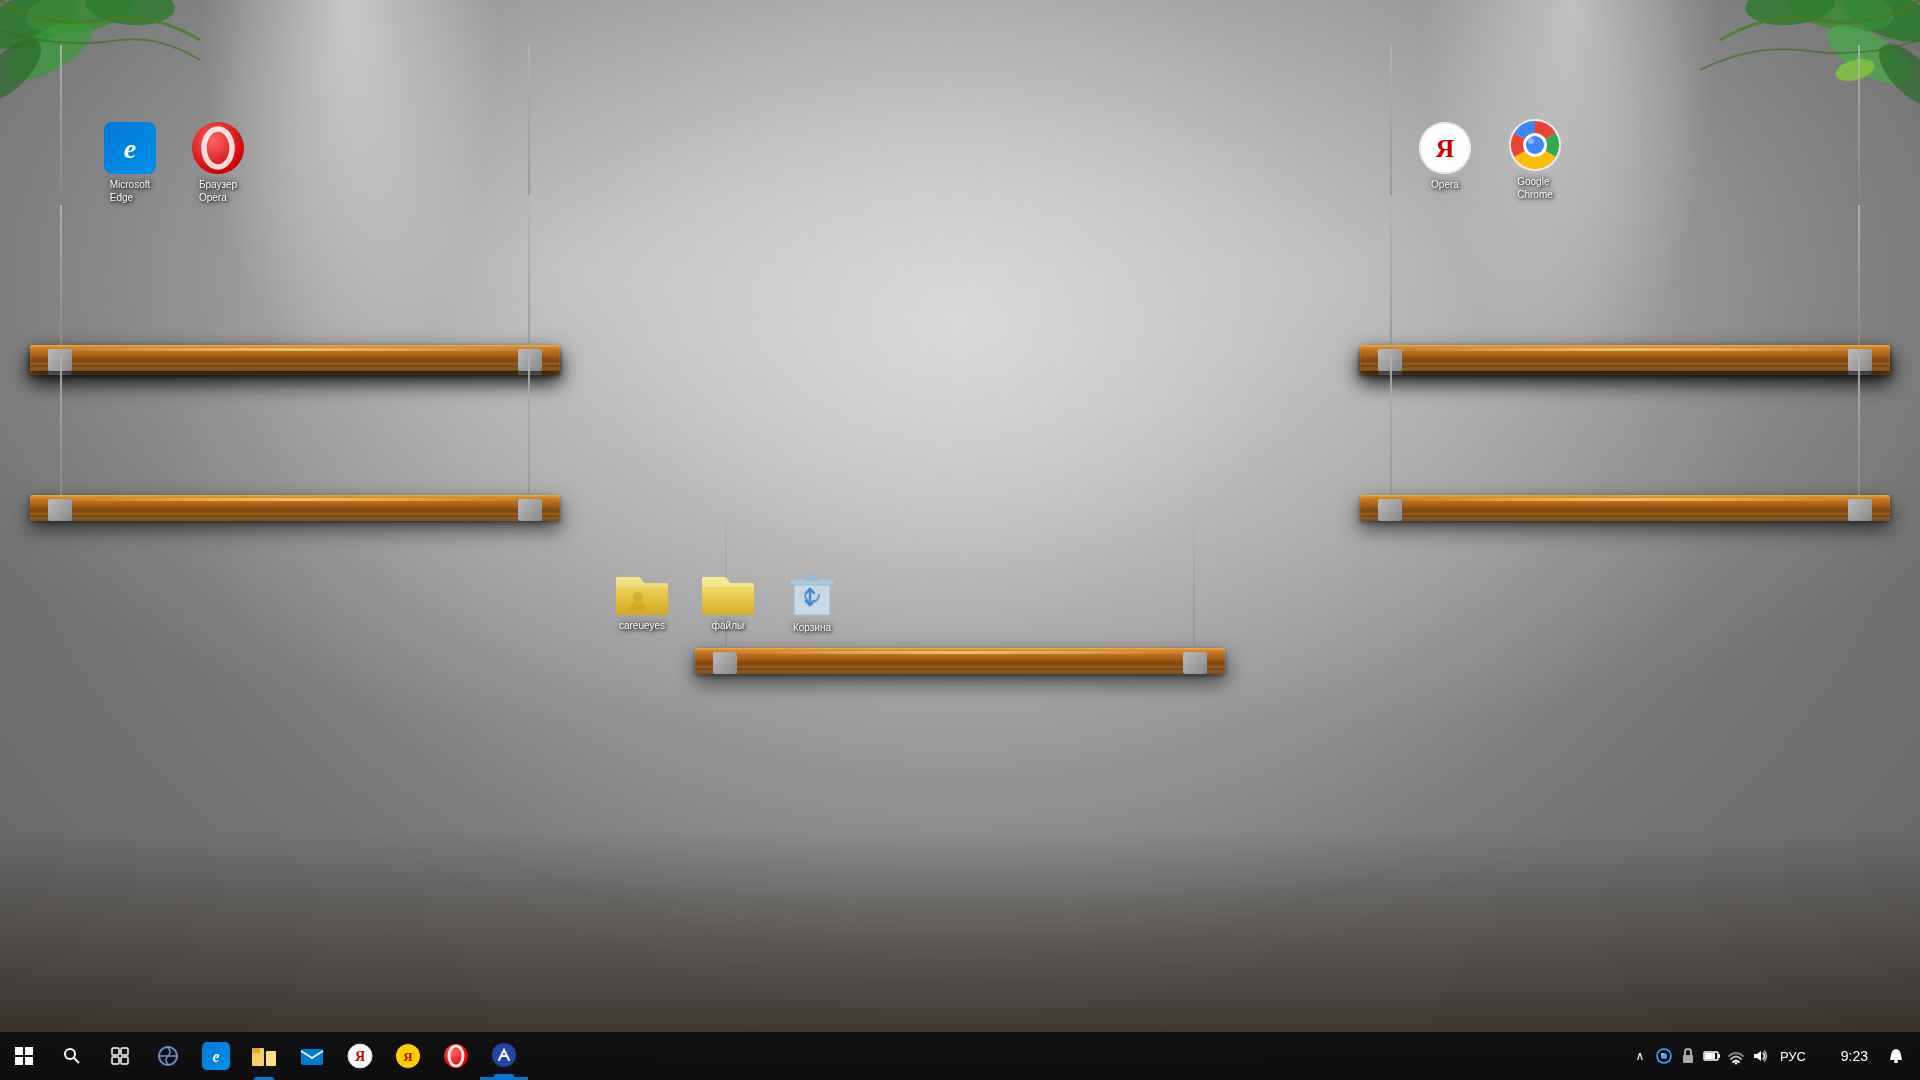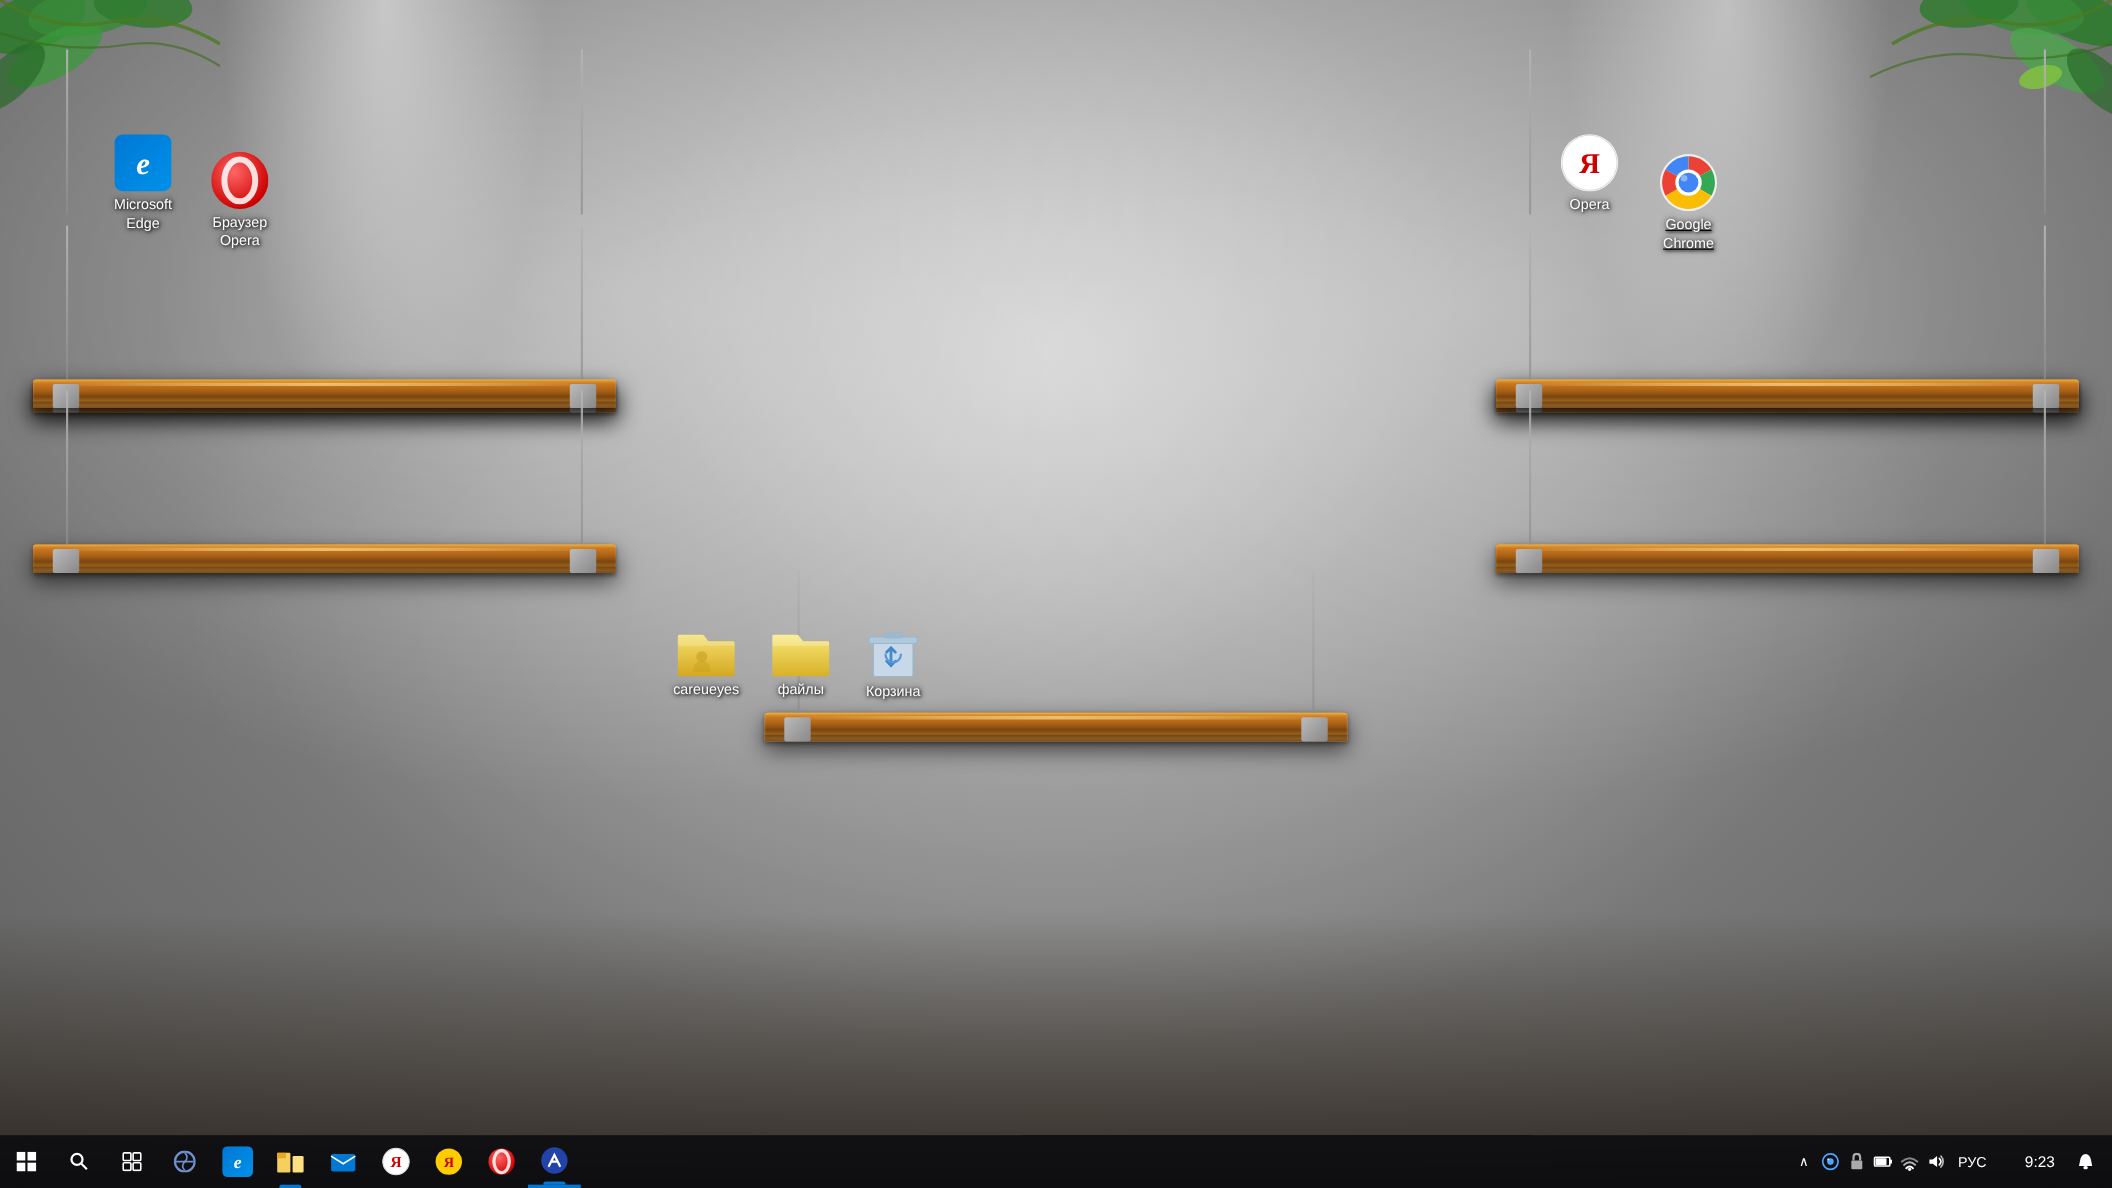--- a/index.html
+++ b/index.html
@@ -74,22 +74,21 @@
       width: 52px;
       height: 52px;
       margin-bottom: 4px;
       display: flex;
       align-items: center;
       justify-content: center;
     }
 
     .desktop-icon .icon-label {
       color: #fff;
-      font-size: 13px;
-      text-align: center;
+      font-size: 10px;
       text-shadow: 1px 1px 3px rgba(0,0,0,0.9), 0 0 6px rgba(0,0,0,0.8);
       line-height: 1.3;
       white-space: pre-line;
     }
 
     
     #taskbar {
       position: absolute;
       bottom: 0; left: 0; right: 0;
       height: 48px;
@@ -362,21 +361,21 @@
             <stop offset="100%" style="stop-color:#0091ea"></stop>
           </linearGradient>
         </defs>
         <text x="26" y="36" font-size="28" font-style="italic" font-weight="bold" font-family="Georgia,serif" fill="white" text-anchor="middle">e</text>
       </svg>
     </div>
     <span class="icon-label">Microsoft
 Edge</span>
   </div>
 
-  <div class="desktop-icon" style="position:absolute; top:138px; left:178px;">
+  <div class="desktop-icon" style="position:absolute; top:122px; left:178px;">
     <div class="icon-img">
       <svg width="52" height="52" viewBox="0 0 52 52">
         <defs>
           <radialGradient id="operaGrad" cx="40%" cy="35%" r="65%">
             <stop offset="0%" style="stop-color:#ff6666"></stop>
             <stop offset="100%" style="stop-color:#cc0000"></stop>
           </radialGradient>
         </defs>
         <circle cx="26" cy="26" r="26" fill="url(#operaGrad)"></circle>
         <ellipse cx="26" cy="26" rx="14" ry="19" fill="none" stroke="rgba(255,255,255,0.85)" stroke-width="5.5"></ellipse>
@@ -391,21 +390,21 @@
       <svg width="52" height="52" viewBox="0 0 52 52">
         <circle cx="26" cy="26" r="26" fill="white"></circle>
         <circle cx="26" cy="26" r="25" fill="white" stroke="#ddd" stroke-width="1"></circle>
 
         <text x="26" y="35" font-size="26" font-weight="bold" font-family="serif" fill="#cc0000" text-anchor="middle">Я</text>
       </svg>
     </div>
     <span class="icon-label">Opera</span>
   </div>
 
-  <div class="desktop-icon" style="position:absolute; top:140px; right:345px;text-decoration:underline;">
+  <div class="desktop-icon" style="position:absolute; top:119px; right:345px;">
     <div class="icon-img">
       <svg width="52" height="52" viewBox="0 0 52 52">
         <circle cx="26" cy="26" r="26" fill="#f0f0f0"></circle>
 
         <path d="M26,26 L26,2 A24,24 0 0,1 46.78,14 Z" fill="#ea4335"></path>
         <path d="M26,26 L46.78,14 A24,24 0 0,1 46.78,38 Z" fill="#34a853"></path>
         <path d="M26,26 L46.78,38 A24,24 0 0,1 5.22,38 Z" fill="#fbbc04"></path>
         <path d="M26,26 L5.22,38 A24,24 0 0,1 5.22,14 Z" fill="#ea4335"></path>
         <path d="M26,26 L5.22,14 A24,24 0 0,1 26,2 Z" fill="#4285f4"></path>
 

